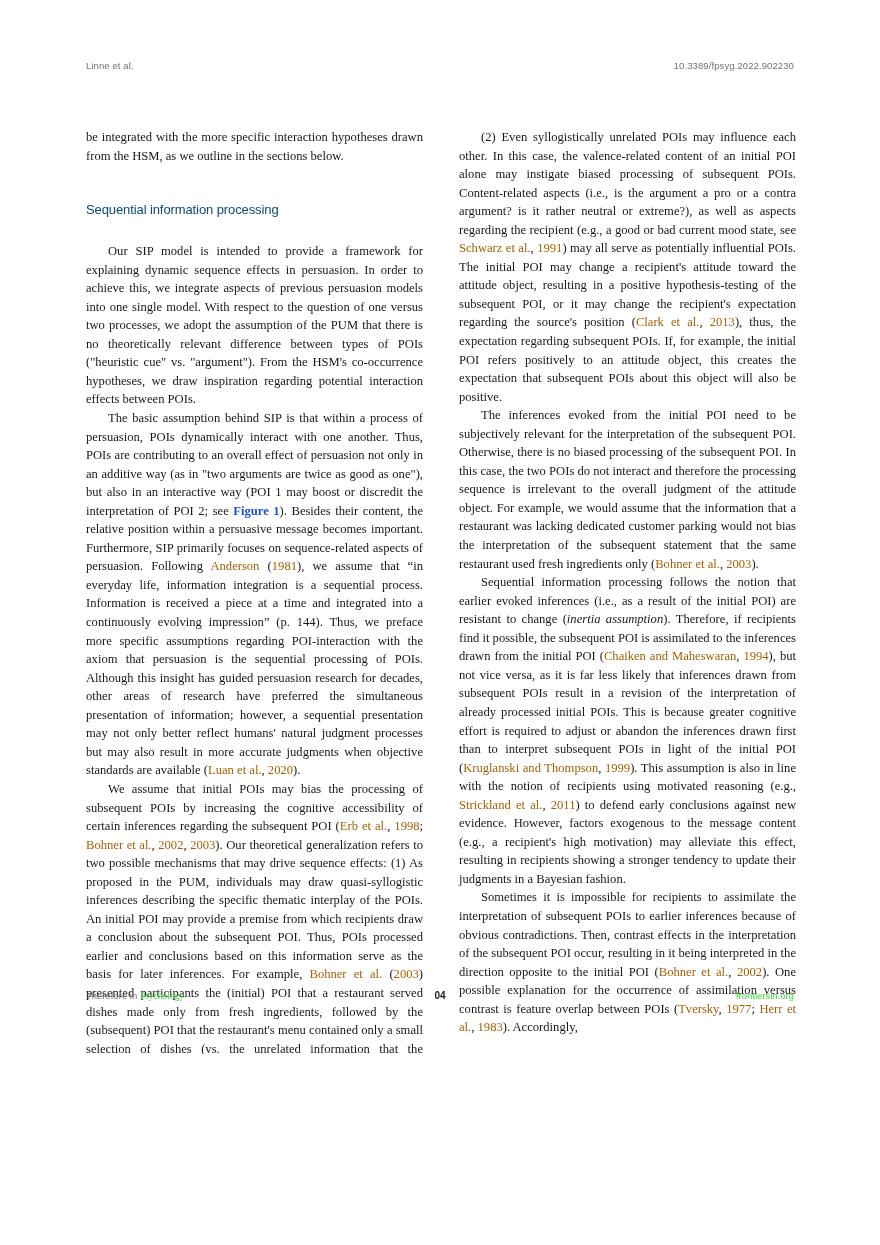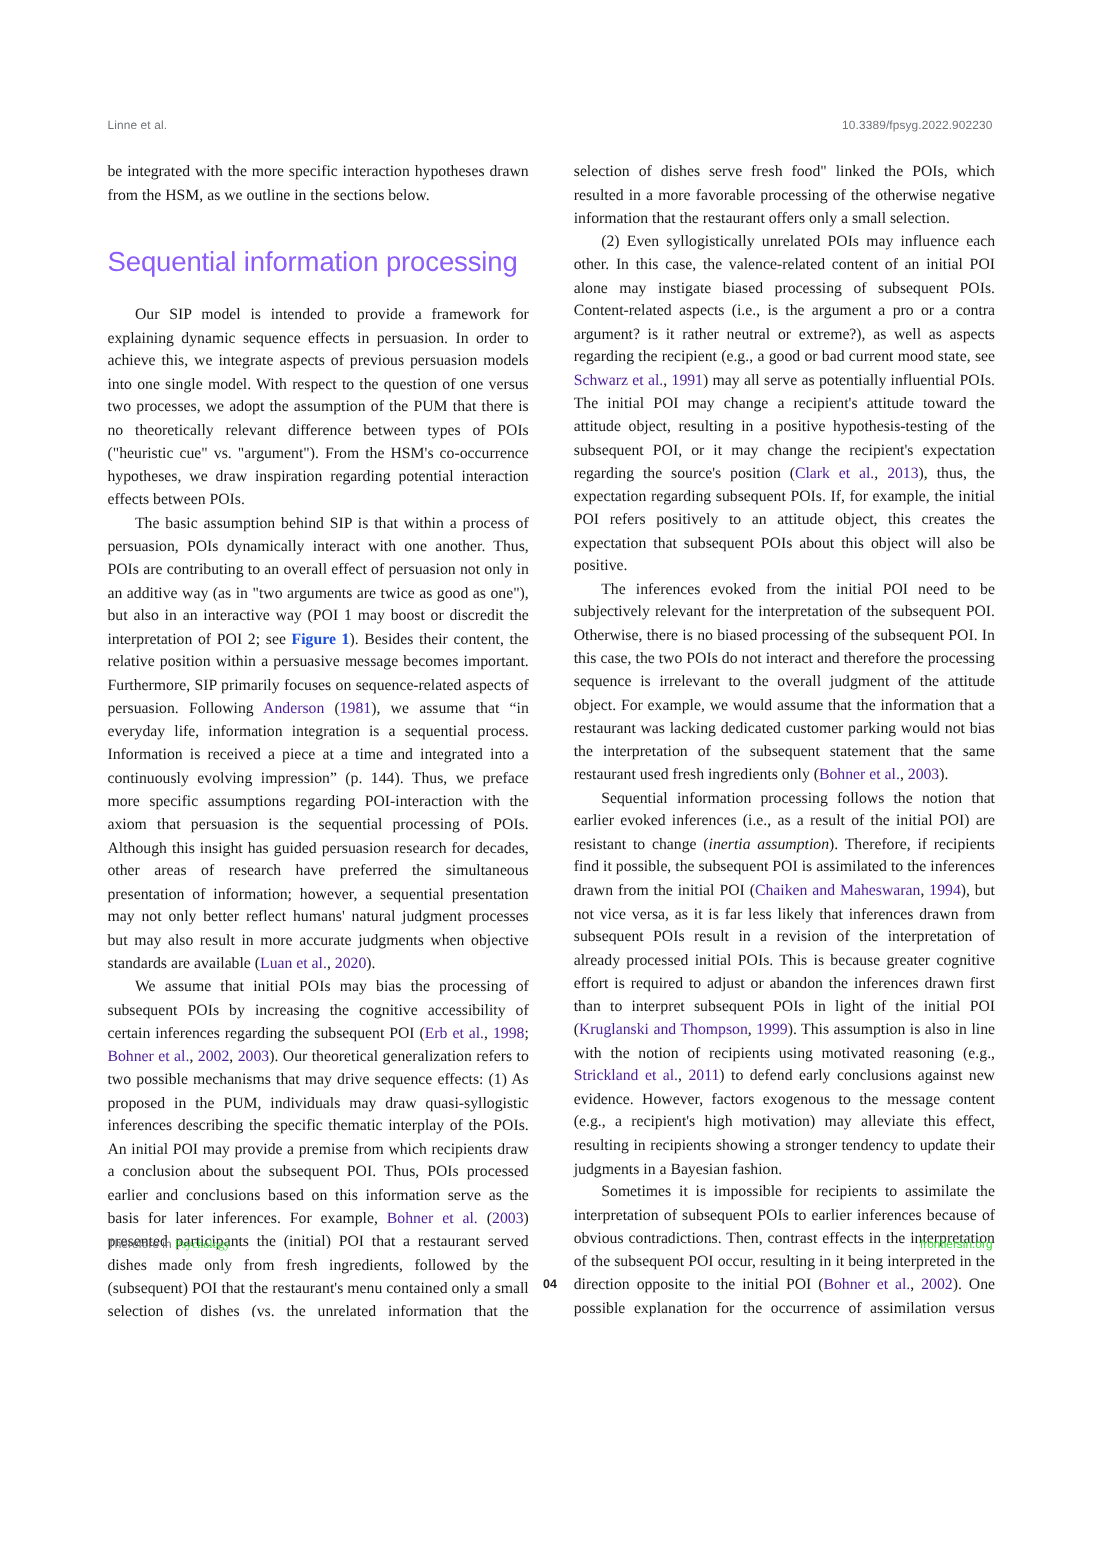--- a/index.html
+++ b/index.html
@@ -24,21 +24,21 @@
     right: 86px;
     height: 16px;
     display: flex;
     justify-content: space-between;
     align-items: baseline;
     font-family: "Liberation Sans", "DejaVu Sans", sans-serif;
     font-size: 9.5px;
     color: #6f7276;
     letter-spacing: 0.1px;
   }
-  .runhead .doi { color: #6f7276; margin-top: 35px; }
+  .runhead .doi { color: #6f7276; }
 
   
   .columns {
     position: absolute;
     top: 128px;
     left: 86px;
     width: 710px;
     height: 1000px;
     display: flex;
     gap: 36px;
@@ -56,53 +56,53 @@
     color: #181818;
     text-indent: 22px;
     hyphens: none;
     font-family: Liberation Serif, serif;
   }
   p.para.noindent { text-indent: 0; }
 
   h2.section {
     margin: 0;
     font-family: "Liberation Sans", "DejaVu Sans", sans-serif;
-    font-size: 22px;
+    font-size: 13px;
     font-weight: 400;
     line-height: 24px;
-    color: #8b5cf6;
+    color: #0c4a6e;
     letter-spacing: -0.1px;
   }
   .sp-before-head { height: 33px; }
   .sp-after-head  { height: 20px; }
 
   
   .cite {
-    color: #4c1d95;
+    color: #a16207;
   }
   .figref {
     color: #1d4ed8;
     font-weight: bold;
   }
   .ital { font-style: italic; }
 
   
   .footer {
     position: absolute;
     bottom: 48px;
     left: 86px;
     right: 86px;
     height: 16px;
     font-family: "Liberation Sans", "DejaVu Sans", sans-serif;
     font-size: 9.5px;
     color: #6f7276;
   }
   .footer .left  { position: absolute; left: 0;  top: 0; }
   .footer .mid   { position: absolute; left: 50%; top: 0; transform: translateX(-50%);
-                   font-weight: bold; color: #1c1c1c; font-size: 10px; margin-top: 32px; }
+                   font-weight: bold; color: #1c1c1c; font-size: 10px; }
   .footer .right { position: absolute; right: 0; top: 0; color: #3cdb3c; }
   .footer .jrn   { color: #3cdb3c; font-family: Liberation Serif, serif; }
 </style>
 </head>
 <body>
 
 <div class="page">
 
   <div class="runhead">
     <span>Linne et al.</span>
@@ -122,21 +122,20 @@
       <p class="para"><span>Our SIP model is intended to provide a framework for explaining dynamic sequence effects in persuasion. In order to achieve this, we integrate aspects of previous persuasion models into one single model. With respect to the question of one versus two processes, we adopt the assumption of the PUM that there is no theoretically relevant difference between types of POIs ("heuristic cue" vs. "argument"). From the HSM's co-occurrence hypotheses, we draw inspiration regarding potential interaction effects between POIs.</span></p>
 
       <p class="para"><span>The basic assumption behind SIP is that within a process of persuasion, POIs dynamically interact with one another. Thus, POIs are contributing to an overall effect of persuasion not only in an additive way (as in "two arguments are twice as good as one"), but also in an interactive way (POI 1 may boost or discredit the interpretation of POI 2; see </span><span class="figref">Figure 1</span><span>). Besides their content, the relative position within a persuasive message becomes important. Furthermore, SIP primarily focuses on sequence-related aspects of persuasion. Following </span><span class="cite">Anderson</span><span> (</span><span class="cite">1981</span><span>), we assume that “in everyday life, information integration is a sequential process. Information is received a piece at a time and integrated into a continuously evolving impression” (p. 144). Thus, we preface more specific assumptions regarding POI-interaction with the axiom that persuasion is the sequential processing of POIs. Although this insight has guided persuasion research for decades, other areas of research have preferred the simultaneous presentation of information; however, a sequential presentation may not only better reflect humans' natural judgment processes but may also result in more accurate judgments when objective standards are available (</span><span class="cite">Luan et al.</span><span>, </span><span class="cite">2020</span><span>).</span></p>
 
       <p class="para"><span>We assume that initial POIs may bias the processing of subsequent POIs by increasing the cognitive accessibility of certain inferences regarding the subsequent POI (</span><span class="cite">Erb et al.</span><span>, </span><span class="cite">1998</span><span>; </span><span class="cite">Bohner et al.</span><span>, </span><span class="cite">2002</span><span>, </span><span class="cite">2003</span><span>). Our theoretical generalization refers to two possible mechanisms that may drive sequence effects: (1) As proposed in the PUM, individuals may draw quasi-syllogistic inferences describing the specific thematic interplay of the POIs. An initial POI may provide a premise from which recipients draw a conclusion about the subsequent POI. Thus, POIs processed earlier and conclusions based on this information serve as the basis for later inferences. For example, </span><span class="cite">Bohner et al.</span><span> (</span><span class="cite">2003</span><span>) presented participants the (initial) POI that a restaurant served dishes made only from fresh ingredients, followed by the (subsequent) POI that the restaurant's menu contained only a small selection of dishes (vs. the unrelated information that the restaurant had no outdoor seating). The major premise, the belief that "restaurants featuring a small</span></p>
 
     </div>
 
     <div class="col">
 
-      <p class="para noindent"><span>selection of dishes serve fresh food" linked the POIs, which resulted in a more favorable processing of the otherwise negative information that the restaurant offers only a small selection.</span></p>
 
       <p class="para"><span>(2) Even syllogistically unrelated POIs may influence each other. In this case, the valence-related content of an initial POI alone may instigate biased processing of subsequent POIs. Content-related aspects (i.e., is the argument a pro or a contra argument? is it rather neutral or extreme?), as well as aspects regarding the recipient (e.g., a good or bad current mood state, see </span><span class="cite">Schwarz et al.</span><span>, </span><span class="cite">1991</span><span>) may all serve as potentially influential POIs. The initial POI may change a recipient's attitude toward the attitude object, resulting in a positive hypothesis-testing of the subsequent POI, or it may change the recipient's expectation regarding the source's position (</span><span class="cite">Clark et al.</span><span>, </span><span class="cite">2013</span><span>), thus, the expectation regarding subsequent POIs. If, for example, the initial POI refers positively to an attitude object, this creates the expectation that subsequent POIs about this object will also be positive.</span></p>
 
       <p class="para"><span>The inferences evoked from the initial POI need to be subjectively relevant for the interpretation of the subsequent POI. Otherwise, there is no biased processing of the subsequent POI. In this case, the two POIs do not interact and therefore the processing sequence is irrelevant to the overall judgment of the attitude object. For example, we would assume that the information that a restaurant was lacking dedicated customer parking would not bias the interpretation of the subsequent statement that the same restaurant used fresh ingredients only (</span><span class="cite">Bohner et al.</span><span>, </span><span class="cite">2003</span><span>).</span></p>
 
       <p class="para"><span>Sequential information processing follows the notion that earlier evoked inferences (i.e., as a result of the initial POI) are resistant to change (</span><span class="ital">inertia assumption</span><span>). Therefore, if recipients find it possible, the subsequent POI is assimilated to the inferences drawn from the initial POI (</span><span class="cite">Chaiken and Maheswaran</span><span>, </span><span class="cite">1994</span><span>), but not vice versa, as it is far less likely that inferences drawn from subsequent POIs result in a revision of the interpretation of already processed initial POIs. This is because greater cognitive effort is required to adjust or abandon the inferences drawn first than to interpret subsequent POIs in light of the initial POI (</span><span class="cite">Kruglanski and Thompson</span><span>, </span><span class="cite">1999</span><span>). This assumption is also in line with the notion of recipients using motivated reasoning (e.g., </span><span class="cite">Strickland et al.</span><span>, </span><span class="cite">2011</span><span>) to defend early conclusions against new evidence. However, factors exogenous to the message content (e.g., a recipient's high motivation) may alleviate this effect, resulting in recipients showing a stronger tendency to update their judgments in a Bayesian fashion.</span></p>
 
       <p class="para"><span>Sometimes it is impossible for recipients to assimilate the interpretation of subsequent POIs to earlier inferences because of obvious contradictions. Then, contrast effects in the interpretation of the subsequent POI occur, resulting in it being interpreted in the direction opposite to the initial POI (</span><span class="cite">Bohner et al.</span><span>, </span><span class="cite">2002</span><span>). One possible explanation for the occurrence of assimilation versus contrast is feature overlap between POIs (</span><span class="cite">Tversky</span><span>, </span><span class="cite">1977</span><span>; </span><span class="cite">Herr et al.</span><span>, </span><span class="cite">1983</span><span>). Accordingly,</span></p>
 
     </div>

